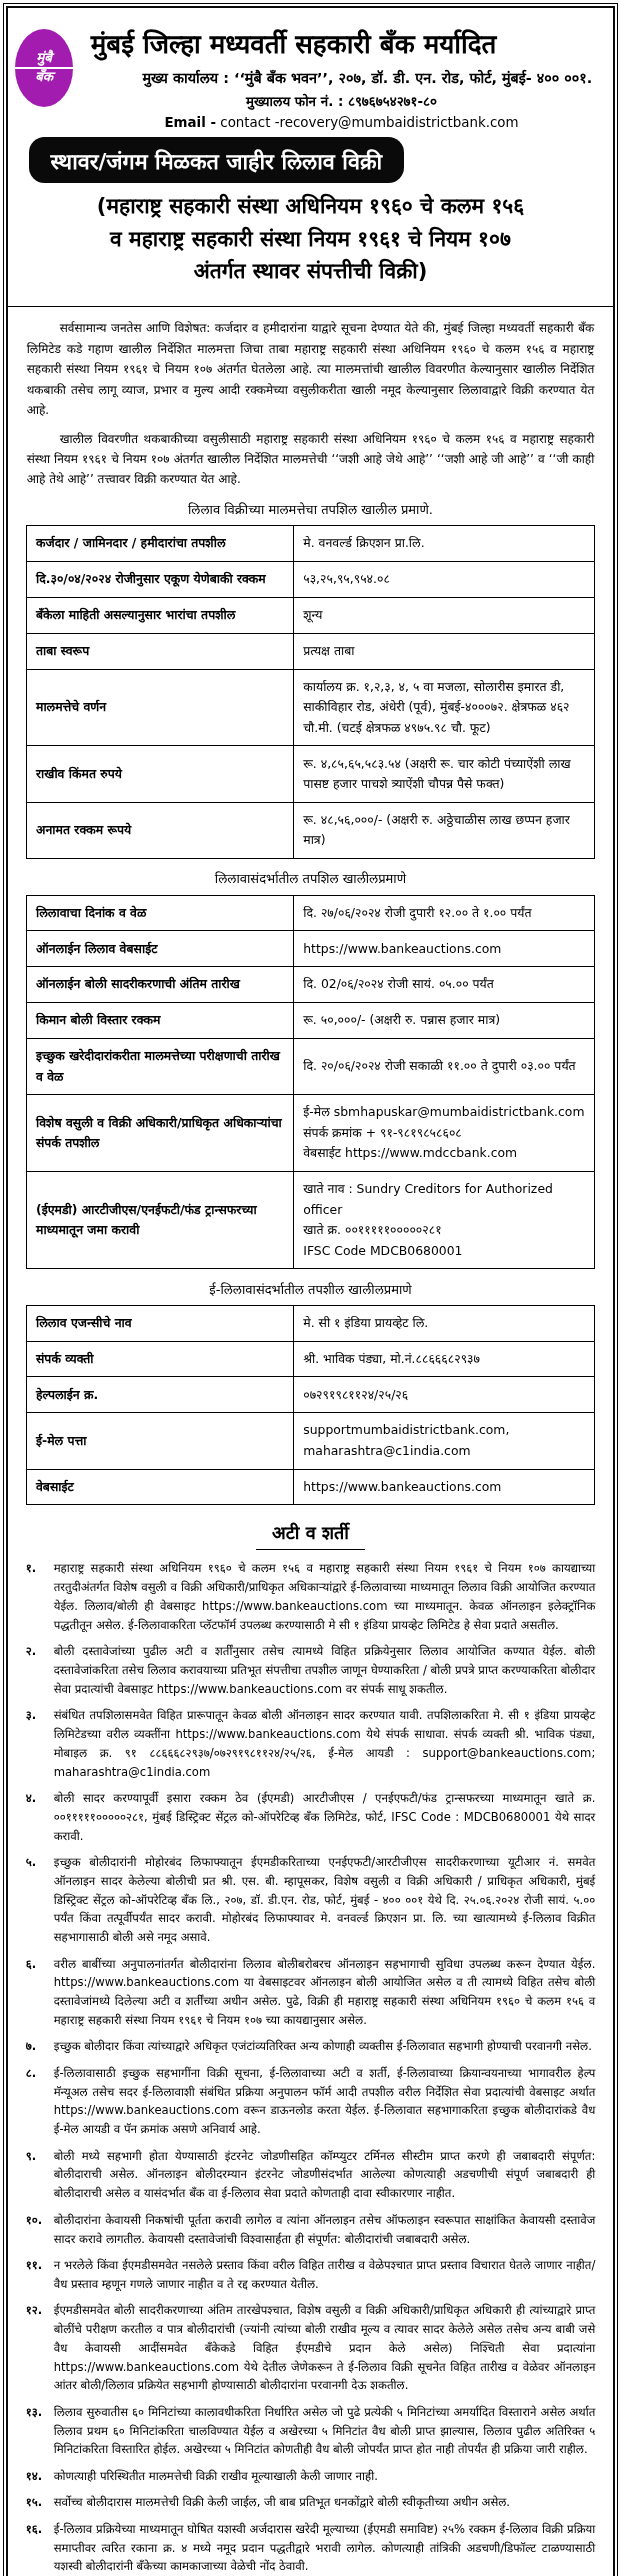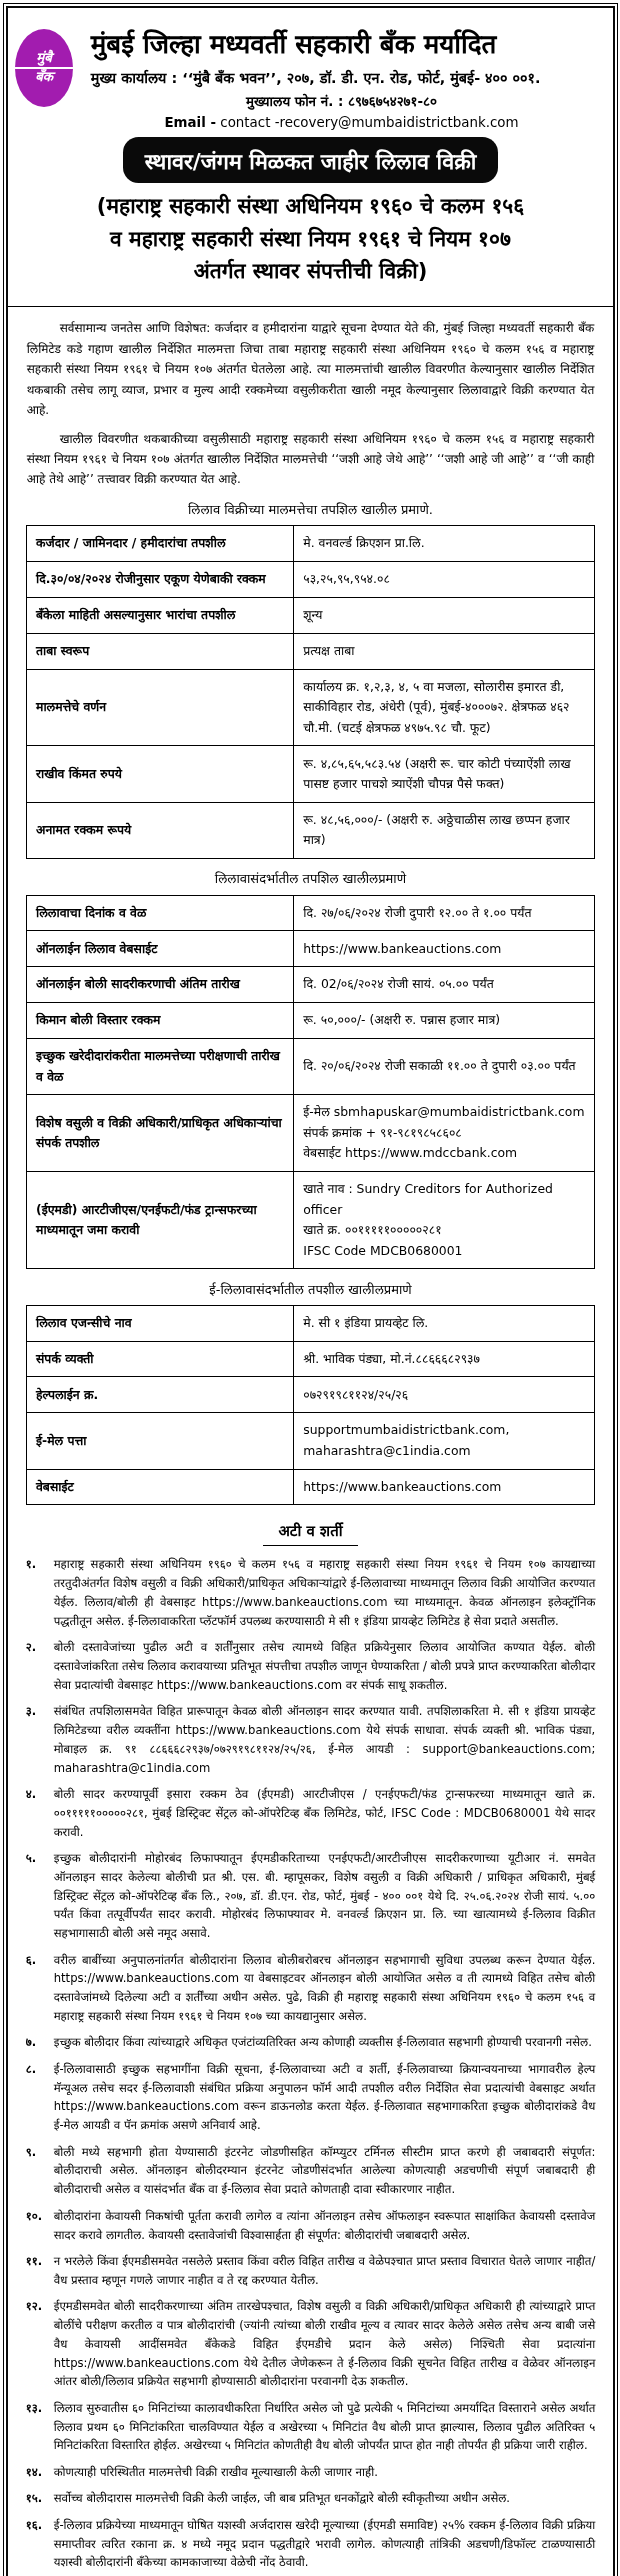--- a/index.html
+++ b/index.html
@@ -8,44 +8,44 @@
   .outer-frame{border:1px solid #000;padding:2.1px;box-sizing:border-box;min-height:2924px;}
   .inner-frame{border:2.1px solid #0a0a0a;box-sizing:border-box;min-height:2916px;padding:0;}
 
   
   .header{position:relative;padding:13.4px 20.6px 5.2px 20.6px;}
   .logo{position:absolute;left:7px;top:20.6px;width:58px;height:78px;background:#a21caf;border-radius:50%;
         display:flex;flex-direction:column;align-items:center;justify-content:center;color:#fff;overflow:hidden;}
   .logo .bar{width:100%;height:1.5px;background:#fff;margin:1.5px 0;}
   .logo .ltxt{font-size:13.4px;font-style:italic;font-weight:bold;line-height:1.1;}
   .bank-name{font-size:26px;font-weight:bold;margin:3.1px 0 7.2px 62px;letter-spacing:0;}
-  .office-line{text-align:left;font-size:14.4px;font-weight:bold;margin:2.1px 0 5.2px 62px;}
+  .office-line{text-align:right;font-size:14.4px;font-weight:bold;margin:2.1px 0 5.2px 62px;}
   .phone-line{text-align:center;font-size:13.4px;font-weight:bold;margin:2.1px 0 5.2px 62px;}
   .email-line{text-align:center;font-size:13.4px;margin:1px 0 4.1px 62px;}
   .email-line .elabel{font-weight:bold;}
 
   
-  .title-badge-wrap{display:flex;justify-content:center;margin:7.2px 0 3.1px 0;}
+  .title-badge-wrap{display:flex;margin:7.2px 0 3.1px 0;}
   .title-badge{background:#0a0a0a;color:#fff;font-size:21.6px;font-weight:bold;padding:8.2px 21.6px;border-radius:15.5px;}
   .subtitle{text-align:center;font-weight:bold;font-size:21px;line-height:1.55;margin:7.2px 62px 13.4px 62px;}
   .hr-heavy{border-top:1.5px solid #000;margin:0;}
 
   
   .content{padding:3.1px 17.5px 15.5px 17.5px;}
   .para{font-size:12px;line-height:1.7;text-align:justify;text-indent:33px;margin:8.2px 1px;}
   .section-heading{text-align:center;font-weight:normal;font-size:13px;margin:10.3px 0 7.2px 0;}
 
   table.detail{width:100%;border-collapse:collapse;border:1.5px solid #000;margin:3.1px 0 9.3px 0;}
   table.detail td{border:1.5px solid #000;padding:7.2px 9.3px;font-size:12.4px;line-height:1.65;vertical-align:middle;}
   td.lbl{width:47%;font-weight:bold;}
   td.val{width:53%;white-space:pre-line;}
 
   
   .terms-heading{display:flex;justify-content:center;margin:14.4px 0 9.3px 0;}
-  .terms-heading span{font-size:15px;font-weight:bold;border-bottom:1.5px solid #000;padding:0 15.5px 5.2px 15.5px;}
+  .terms-heading span{font-size:18px;font-weight:bold;border-bottom:1.5px solid #000;padding:0 15.5px 5.2px 15.5px;}
   .term{display:flex;font-size:11.6px;line-height:1.62;margin:7.7px 0;text-align:justify;}
   .term-num{flex:0 0 28px;font-weight:bold;}
   .term-text{flex:1;}
 </style>
 </head>
 <body>
 
 <div class="sheet">
  <div class="outer-frame">
   <div class="inner-frame">

